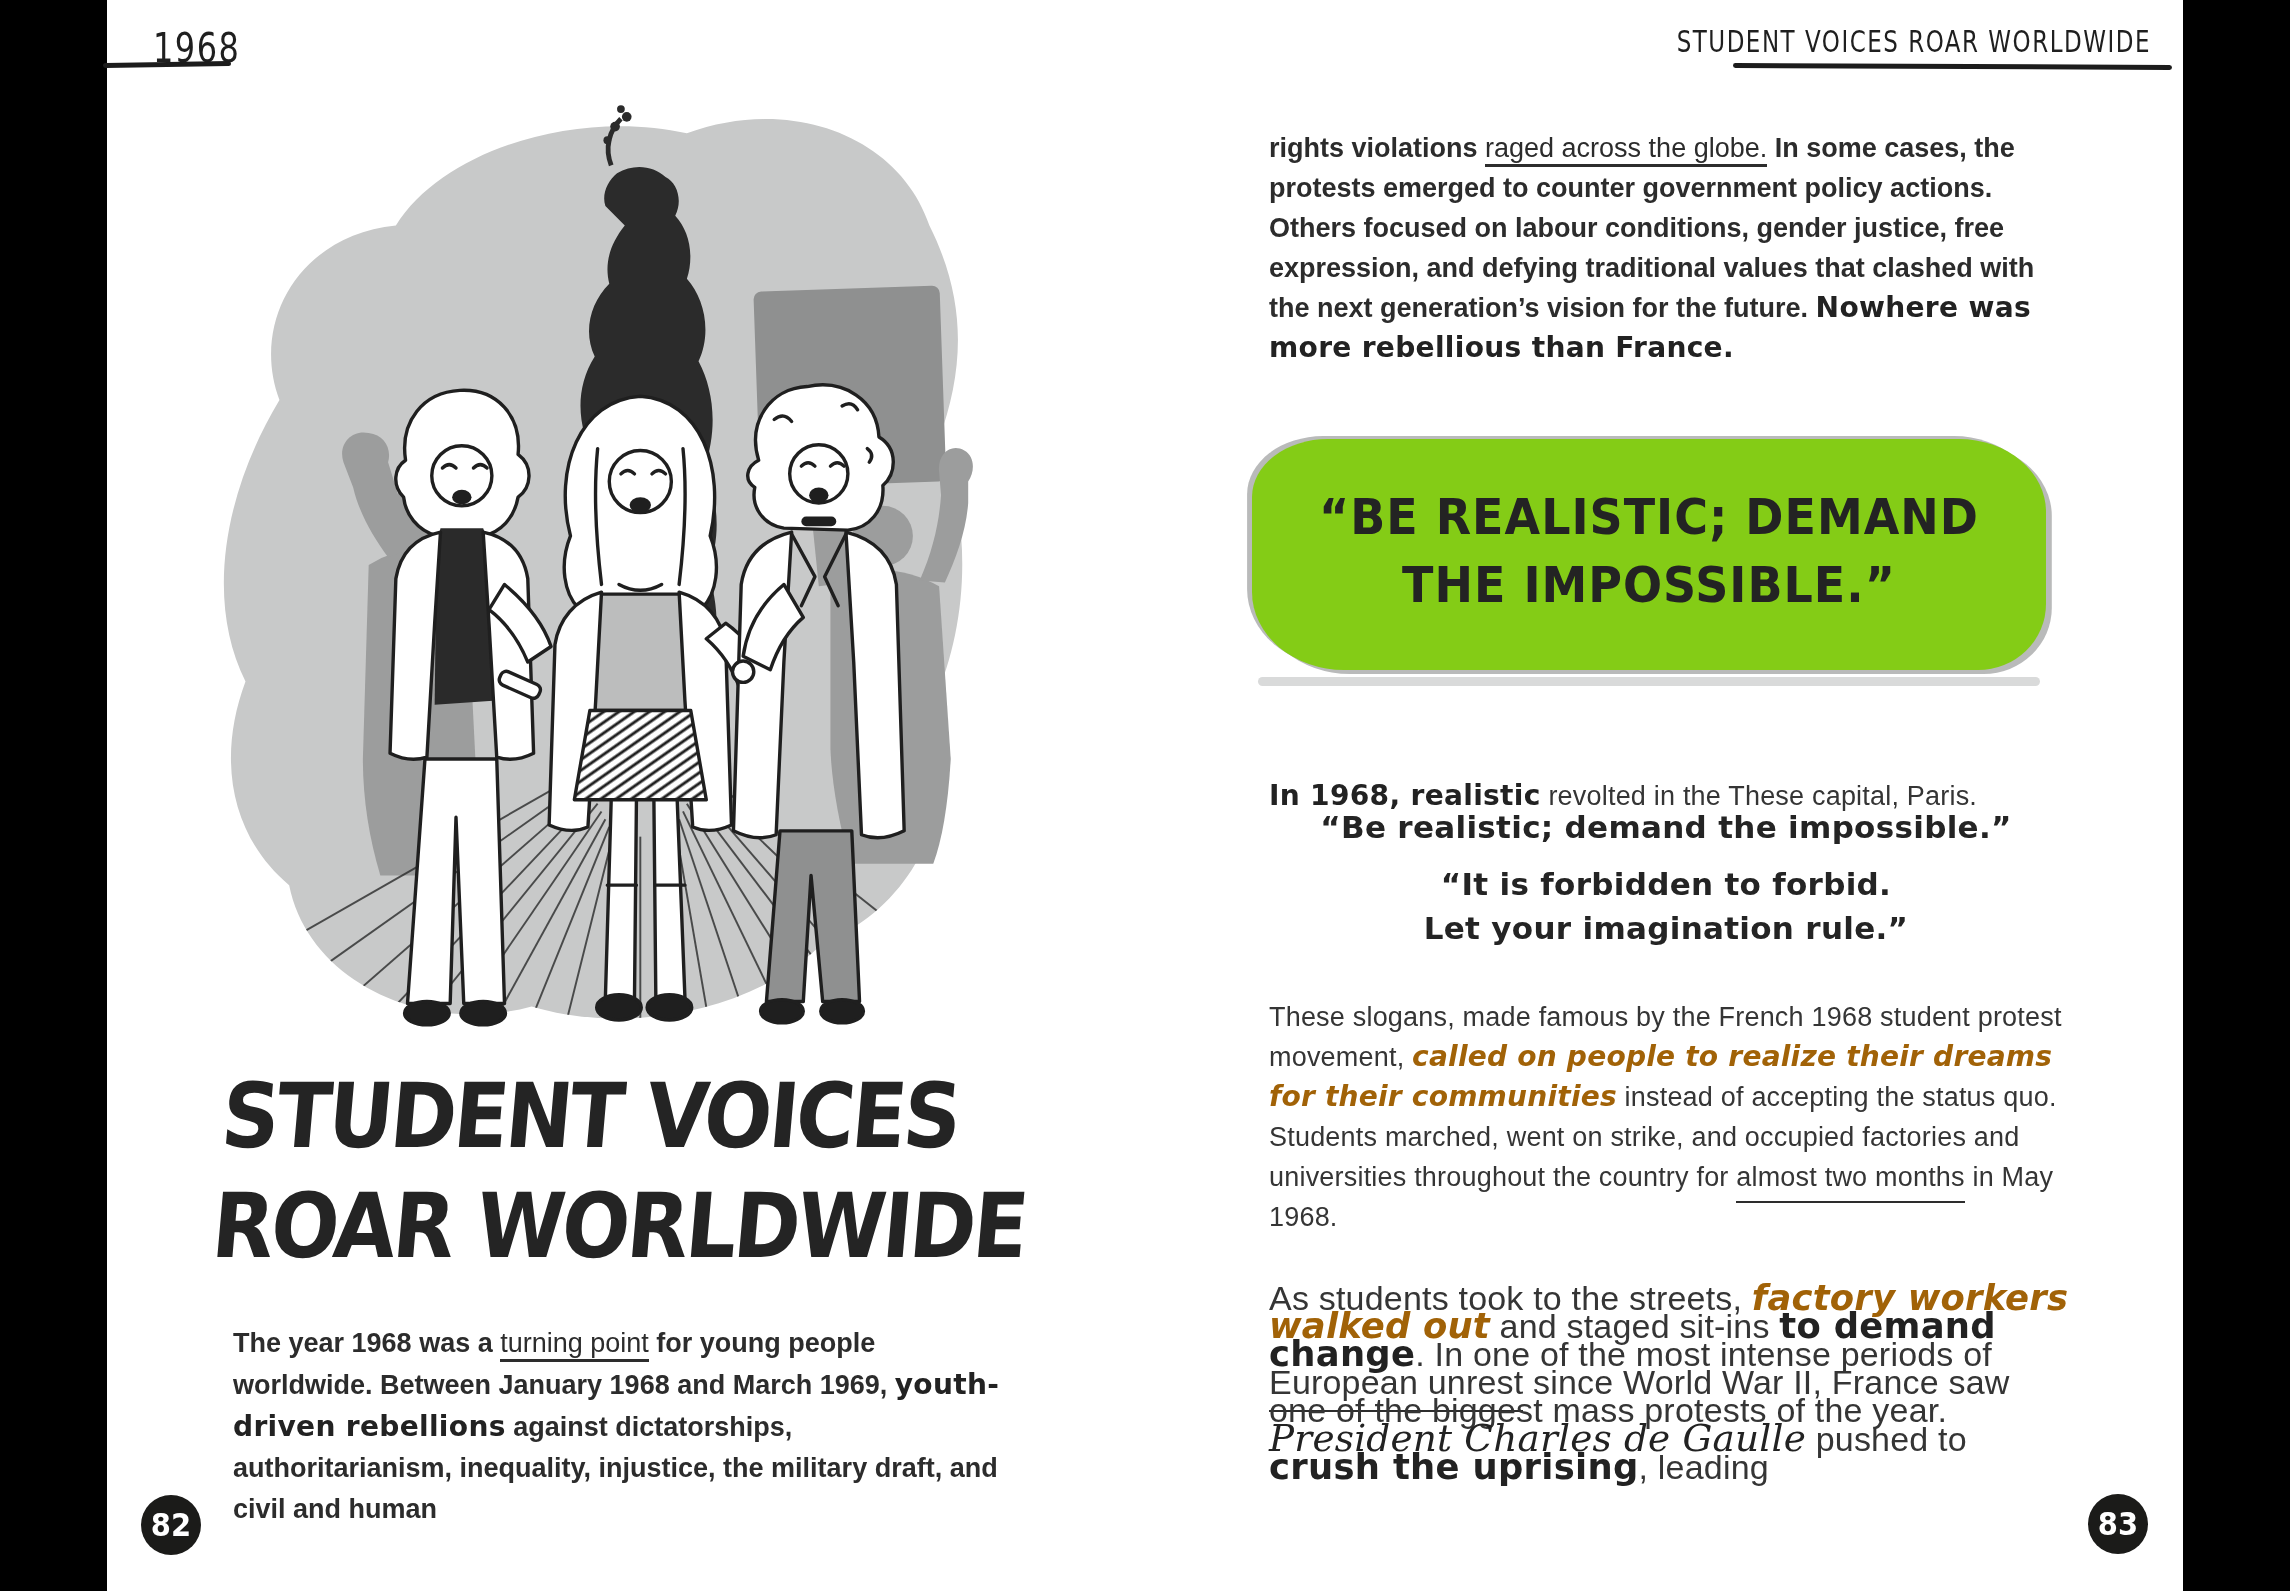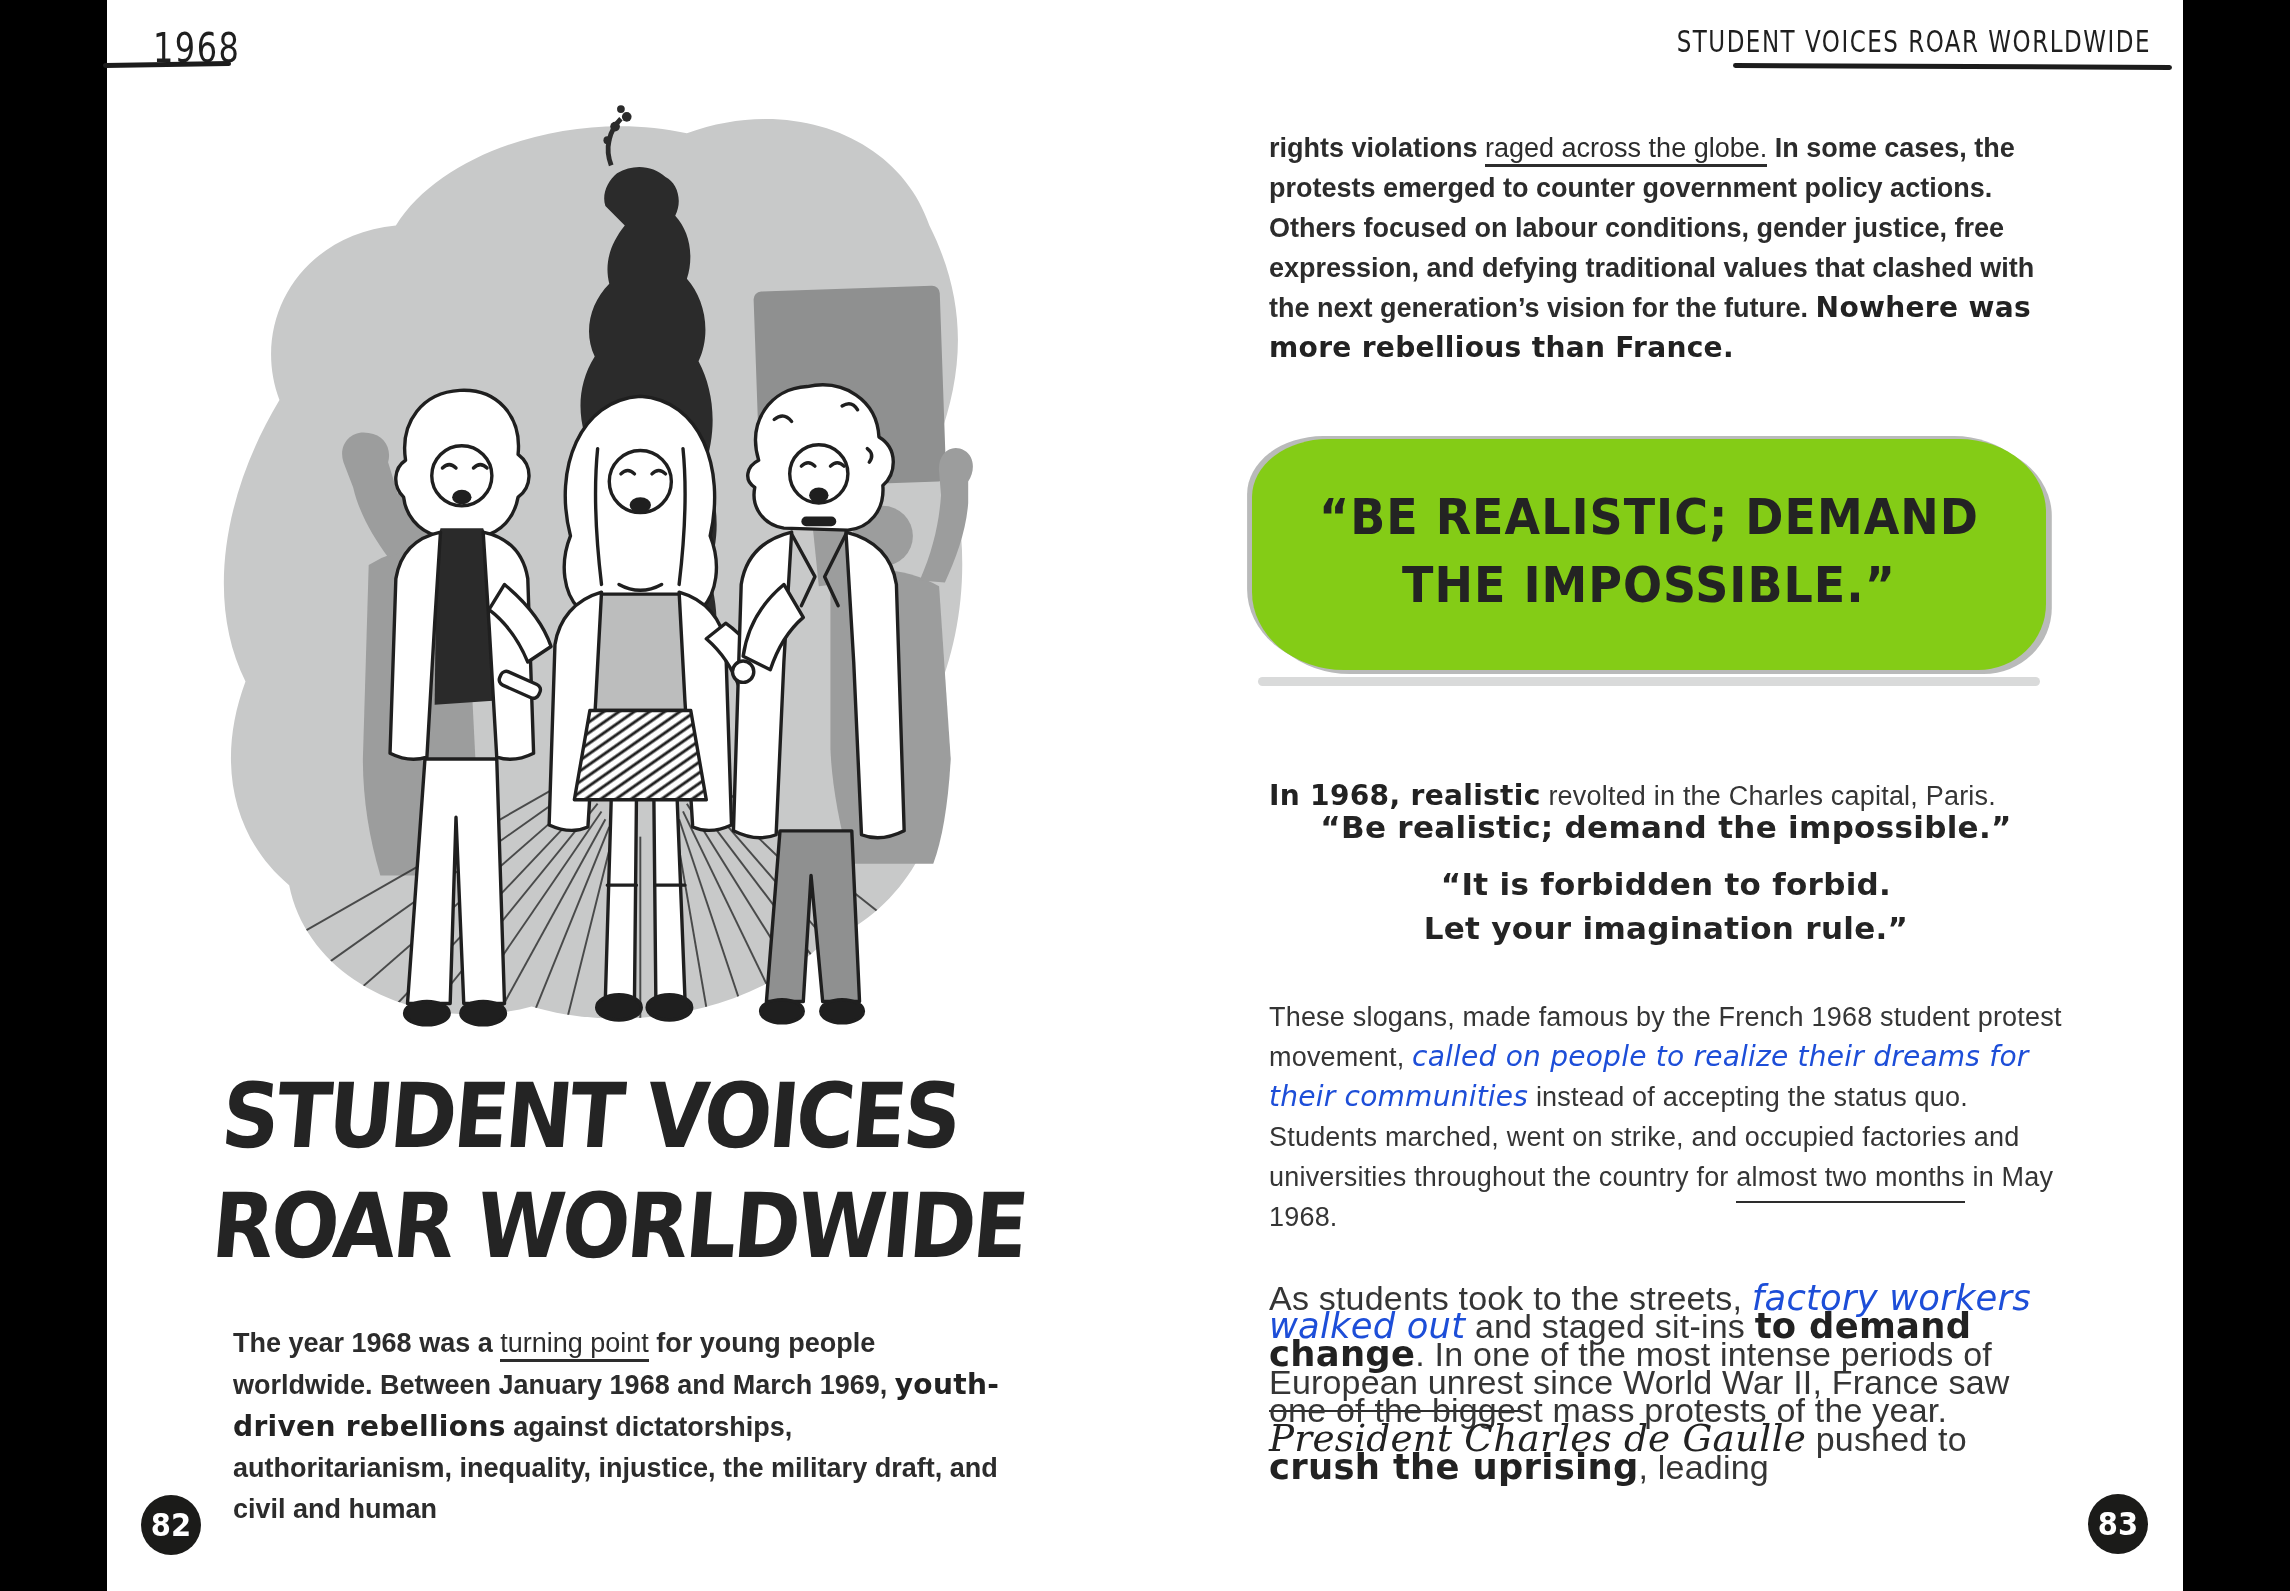--- a/index.html
+++ b/index.html
@@ -31,21 +31,21 @@
   #right-intro{left:1269px;top:749px;width:794px;font-size:27px;line-height:40px;}
   #right-para2{left:1269px;top:970px;width:794px;font-size:27px;line-height:40px;}
   #right-para3{left:1269px;top:1250px;width:800px;font-size:34px;line-height:28px;}
 
   
   .seg-bold{font-weight:700;}
   .seg-bold-underline{font-weight:400;border-bottom:3.4px solid #2d2d2d;padding-bottom:1px;}
   .seg-regular{}
   .seg-regular-underline{border-bottom:2.9px solid #2d2d2d;padding-bottom:9px;}
   .seg-marker{font-family:"DejaVu Sans",sans-serif;font-weight:800;letter-spacing:0.3px;font-size:1.04em;color:#222;}
-  .seg-hand{font-family:"DejaVu Sans",sans-serif;font-style:italic;font-weight:400;letter-spacing:0.2px;font-size:1.04em;color:#1d4ed8;}
+  .seg-hand{font-family:"DejaVu Sans",sans-serif;font-style:italic;font-weight:700;letter-spacing:0.2px;font-size:1.04em;color:#a16207;}
   .seg-script{font-family:"DejaVu Serif",serif;font-style:italic;font-size:1.1em;color:#222;}
 
   
   #quote-blob{position:absolute;left:1252px;top:439px;width:794px;height:231px;background:#84cc16;
     border-radius:76px 87px 68px 92px / 58px 73px 66px 78px;
     box-shadow:5.8px 3.9px 0 0 #b9baba, -4.9px -2.9px 0 0 #b9baba;}
   #quote-text{position:absolute;left:0;top:43px;width:100%;text-align:center;
     font-family:"DejaVu Sans",sans-serif;font-weight:800;font-size:46px;line-height:62px;
     letter-spacing:1px;color:#232323;white-space:pre-line;transform:scaleY(1.1);transform-origin:center top;}
   #quote-streak{position:absolute;left:1258px;top:677px;width:782px;height:8.7px;background:#d9dada;border-radius:4.9px;}
@@ -203,21 +203,21 @@
   <p class="para para-bold" id="left-paragraph"><span class="seg-bold">The year 1968 was a </span><span class="seg-bold-underline">turning point</span><span class="seg-bold"> for young people worldwide. Between January 1968 and March 1969, </span><span class="seg-marker">youth-driven rebellions</span><span class="seg-bold"> against dictatorships, authoritarianism, inequality, injustice, the military draft, and civil and human</span></p>
 
   <p class="para para-bold" id="right-para1"><span class="seg-bold">rights violations </span><span class="seg-bold-underline">raged across the globe.</span><span class="seg-bold"> In some cases, the protests emerged to counter government policy actions. Others focused on labour conditions, gender justice, free expression, and defying traditional values that clashed with the next generation’s vision for the future. </span><span class="seg-marker">Nowhere was more rebellious than France.</span></p>
 
   <div id="quote-blob">
     <div id="quote-text">“BE REALISTIC; DEMAND
 THE IMPOSSIBLE.”</div>
   </div>
   <div id="quote-streak"></div>
 
-  <p class="para para-light" id="right-intro"><span class="seg-marker">In 1968, realistic</span><span class="seg-regular"> revolted in the Charles capital, Paris.</span></p>
+  <p class="para para-light" id="right-intro"><span class="seg-marker">In 1968, realistic</span><span class="seg-regular"> revolted in the These capital, Paris.</span></p>
   <div class="slogan" id="slogan-1">“Be realistic; demand the impossible.”</div>
   <div class="slogan" id="slogan-2">“It is forbidden to forbid.
 Let your imagination rule.”</div>
 
   <p class="para para-light" id="right-para2"><span class="seg-regular">These slogans, made famous by the French 1968 student protest movement, </span><span class="seg-hand">called on people to realize their dreams for their communities</span><span class="seg-regular"> instead of accepting the status quo. Students marched, went on strike, and occupied factories and universities throughout the country for </span><span class="seg-regular-underline">almost two months</span><span class="seg-regular"> in May 1968.</span></p>
   <p class="para para-light" id="right-para3"><span class="seg-regular">As students took to the streets, </span><span class="seg-hand">factory workers walked out</span><span class="seg-regular"> and staged sit-ins </span><span class="seg-marker">to demand change</span><span class="seg-regular">. In one of the most intense periods of </span><span class="seg-regular-underline">European unrest</span><span class="seg-regular"> since World War II, France saw one of the biggest mass protests of the year. </span><span class="seg-script">President Charles de Gaulle</span><span class="seg-regular"> pushed to </span><span class="seg-marker">crush the uprising</span><span class="seg-regular">, leading</span></p>
 
   <div class="folio-circle" id="circle-82">
     <span class="folio-num">82</span>
   </div>

